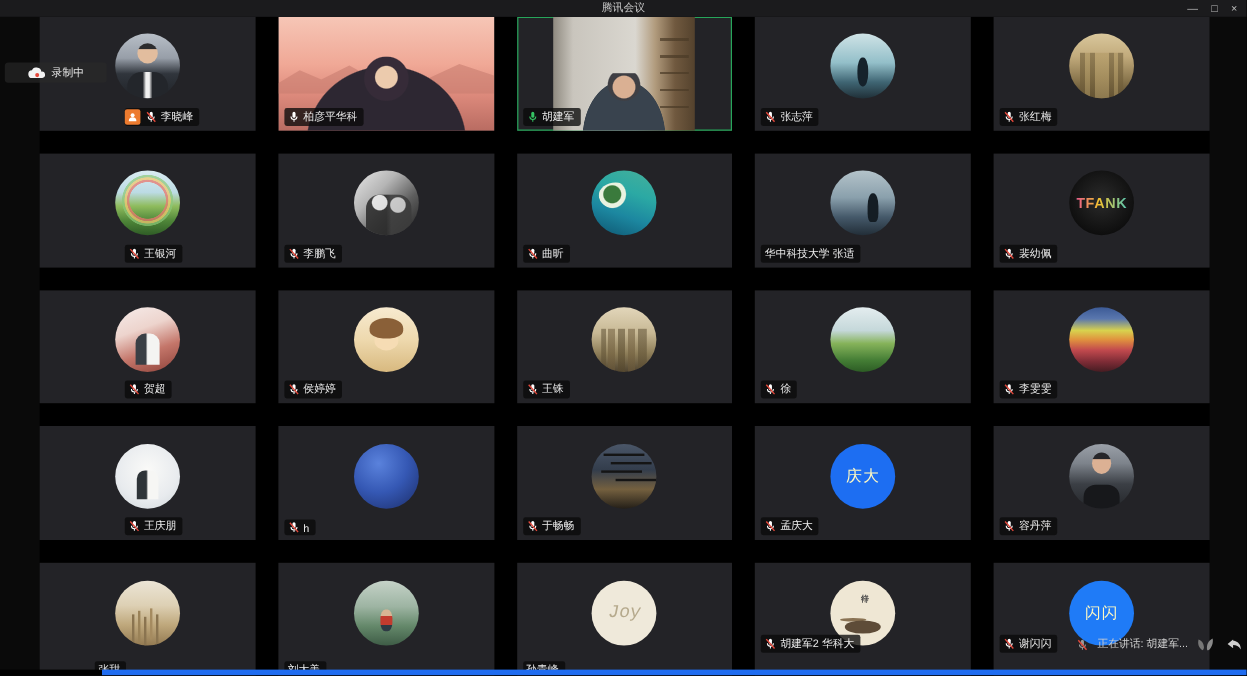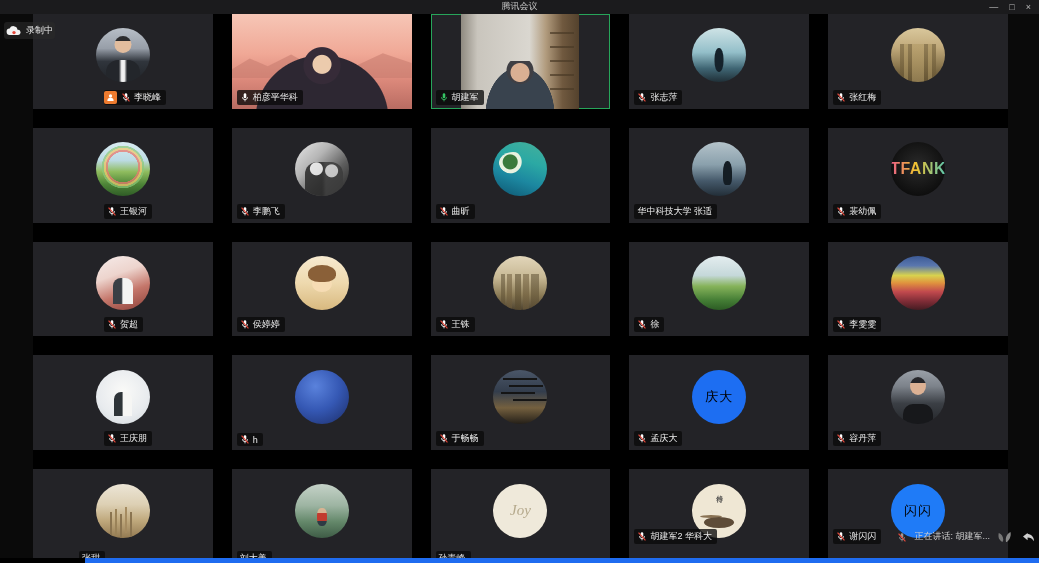--- a/index.html
+++ b/index.html
@@ -33,21 +33,21 @@
   .mic .mic-arc{stroke:#fff;fill:none}
   .mic .mic-slash{display:none}
   .mic.muted .mic-slash{display:block}
   .mic.active .mic-body{fill:#35c463}
   .mic.active .mic-arc{stroke:#35c463}
   .mic.dim .mic-body{fill:#9a9a9a}
   .mic.dim .mic-arc{stroke:#9a9a9a}
 
   
   .avatar{width:54px;height:54px;border-radius:50%;position:relative;overflow:hidden;display:flex;align-items:center;justify-content:center;margin-bottom:12px;flex:none}
-  .av-note{font-size:13px;color:#000000;letter-spacing:1px;z-index:2}
+  .av-note{font-size:13px;color:#fef9c3;letter-spacing:1px;z-index:2}
 
   .av-suit{background:linear-gradient(180deg,#b8bfc7 0%,#979ea8 38%,#30353c 62%,#1f2227 100%)}
   .av-suit::before{content:"";position:absolute;top:8px;left:50%;transform:translateX(-50%);width:17px;height:17px;border-radius:50%;background:linear-gradient(180deg,#2c2c2e 0 30%,#e2bd9e 31%)}
   .av-suit::after{content:"";position:absolute;bottom:0;left:50%;transform:translateX(-50%);width:34px;height:22px;border-radius:12px 12px 0 0;background:linear-gradient(90deg,#23262b 0 38%,#f1f1f1 46% 54%,#23262b 62%)}
 
   .av-teal-silhouette{background:linear-gradient(180deg,#cfe3e6 0%,#93bfc9 45%,#3f6573 75%,#203038 100%)}
   .av-teal-silhouette::after{content:"";position:absolute;bottom:10px;left:50%;transform:translateX(-50%);width:9px;height:24px;border-radius:45%;background:#15222b}
 
   .av-sepia-building{background:linear-gradient(180deg,#d9c79c 0%,#c2ab7c 35%,#8c784f 70%,#55472c 100%)}
   .av-sepia-building::after{content:"";position:absolute;top:16px;left:9px;right:9px;bottom:0;background:linear-gradient(90deg,#6e5c38 0 12%,#a9925f 12% 22%,#6e5c38 22% 34%,#b29a66 34% 66%,#6e5c38 66% 78%,#a9925f 78% 88%,#6e5c38 88%);opacity:.6}
@@ -58,21 +58,21 @@
   .av-bw-figures{background:linear-gradient(135deg,#e8e8e8 0%,#b5b5b5 35%,#5e5e5e 65%,#1f1f1f 100%)}
   .av-bw-figures::after{content:"";position:absolute;bottom:0;left:10px;width:38px;height:34px;border-radius:12px 12px 0 0;opacity:.85;background:radial-gradient(circle at 30% 20%,#efefef 0 6px,transparent 7px),radial-gradient(circle at 70% 26%,#d8d8d8 0 6px,transparent 7px),linear-gradient(90deg,#2a2a2a 0 45%,#3c3c3c 55%)}
 
   .av-beach{background:linear-gradient(200deg,#46b09a 0%,#2ba9a4 35%,#1c87a0 65%,#0e5570 100%)}
   .av-beach::after{content:"";position:absolute;top:10px;left:6px;width:28px;height:22px;border-radius:50%;background:radial-gradient(circle at 40% 45%,#3a7a3c 0 7px,#e9f2e0 8px 11px,transparent 12px)}
 
   .av-sea-person{background:linear-gradient(180deg,#b4c3ca 0%,#8aa0ac 42%,#45596a 72%,#222e38 100%)}
   .av-sea-person::after{content:"";position:absolute;bottom:11px;left:56%;width:9px;height:24px;border-radius:45% 45% 30% 30%;background:#141d24}
 
   .av-dark-text{background:radial-gradient(circle at 50% 45%,#2b2b2b 0%,#0d0d0d 75%)}
-  .av-dark-text .av-note{font-size:16px;font-weight:bold;letter-spacing:.5px;background:linear-gradient(90deg,#e85a8a,#f2c230 45%,#59c7b0);-webkit-background-clip:text;background-clip:text;color:transparent}
+  .av-dark-text .av-note{font-size:12px;font-weight:bold;letter-spacing:.5px;background:linear-gradient(90deg,#e85a8a,#f2c230 45%,#59c7b0);-webkit-background-clip:text;background-clip:text;color:transparent}
 
   .av-wedding-red{background:linear-gradient(160deg,#f6ecea 0%,#edd4cd 35%,#c4766a 65%,#8c4038 100%)}
   .av-wedding-red::after{content:"";position:absolute;bottom:6px;left:50%;transform:translateX(-50%);width:20px;height:26px;background:linear-gradient(90deg,#3a3f45 0 42%,#f4f4f2 50%);border-radius:8px 8px 0 0}
 
   .av-cartoon{background:linear-gradient(180deg,#f7ead0 0%,#eed9ae 50%,#d8b97f 100%)}
   .av-cartoon::before{content:"";position:absolute;top:9px;left:50%;transform:translateX(-50%);width:28px;height:17px;border-radius:50% 50% 40% 40%;background:#8a6038;z-index:1}
   .av-cartoon::after{content:"";position:absolute;top:20px;left:50%;transform:translateX(-50%);width:20px;height:16px;border-radius:50%;background:#f6dcb4}
 
   .av-sepia-city{background:linear-gradient(180deg,#e2d6ba 0%,#c7b894 40%,#8c7c57 72%,#4e4330 100%)}
   .av-sepia-city::after{content:"";position:absolute;top:18px;left:8px;right:8px;bottom:0;opacity:.55;background:linear-gradient(90deg,#5e5034 0 10%,transparent 10% 16%,#6e5c3c 16% 30%,transparent 30% 36%,#584a2e 36% 52%,transparent 52% 58%,#6e5c3c 58% 74%,transparent 74% 80%,#5e5034 80%)}
@@ -96,38 +96,38 @@
   .av-portrait-woman::before{content:"";position:absolute;top:7px;left:50%;transform:translateX(-50%);width:16px;height:18px;border-radius:50%;background:linear-gradient(180deg,#26262a 0 32%,#dcb194 33%);z-index:1}
   .av-portrait-woman::after{content:"";position:absolute;bottom:0;left:50%;transform:translateX(-50%);width:30px;height:20px;border-radius:10px 10px 0 0;background:#17181b}
 
   .av-reeds{background:linear-gradient(180deg,#ece5d6 0%,#ddd0b4 38%,#bfa87c 68%,#937a52 100%)}
   .av-reeds::after{content:"";position:absolute;bottom:0;left:14px;width:2px;height:26px;background:#8a7450;box-shadow:5px -3px 0 #9a8258,10px 2px 0 #8a7450,15px -5px 0 #a58b60,20px 0 0 #8a7450}
 
   .av-basketball{background:linear-gradient(180deg,#c5d2c8 0%,#9db4a2 40%,#64886a 70%,#3e5c46 100%)}
   .av-basketball::after{content:"";position:absolute;bottom:12px;left:50%;transform:translateX(-50%);width:10px;height:18px;border-radius:40%;background:linear-gradient(180deg,#d8b493 0 28%,#c23b2e 29% 70%,#2e3a44 71%)}
 
   .av-cream-joy{background:#efe9da}
-  .av-cream-joy .av-note{font-family:Liberation Serif, serif;font-style:italic;font-size:15px;color:#b5a98c;letter-spacing:0}
+  .av-cream-joy .av-note{font-family:Liberation Mono, monospace;font-style:italic;font-size:15px;color:#b5a98c;letter-spacing:0}
 
   .av-ink-cat{background:#efe7d4}
   .av-ink-cat::after{content:"";position:absolute;bottom:10px;left:50%;transform:translateX(-50%);width:30px;height:11px;border-radius:50%;background:#5e4c38;box-shadow:-8px -6px 0 -4px #8a7354}
   .av-ink-cat .av-note{position:absolute;top:5px;left:50%;transform:translateX(-50%);writing-mode:vertical-rl;font-size:7px;color:#444;letter-spacing:1px}
 
   
   .video-fill{position:relative;width:100%;height:100%}
   .video-pink{background:linear-gradient(180deg,#f6c6b6 0%,#f0a896 42%,#dd8a7c 68%,#b96c62 100%)}
   .video-pink::before{content:"";position:absolute;left:0;right:0;top:34%;height:34%;background:#c87d6f;opacity:.6;clip-path:polygon(0 72%,10% 38%,20% 62%,33% 26%,46% 66%,58% 32%,70% 58%,84% 22%,100% 52%,100% 100%,0 100%)}
   .video-pink .person{position:absolute;left:50%;bottom:0;transform:translateX(-50%);width:150px;height:62px;background:radial-gradient(circle at 50% 28%,#eccbad 0 9px,transparent 10px),radial-gradient(circle at 50% 30%,#362b38 0 18px,transparent 19px),radial-gradient(ellipse at 50% 115%,#2d2732 0 62%,transparent 63%)}
 
   .video-office{width:118px;height:100%;position:relative;background:linear-gradient(90deg,#8f8a80 0%,#c9c5bd 14%,#dad7d0 58%,#b19b7d 72%,#70593f 86%,#54422d 100%)}
   .video-office::before{content:"";position:absolute;right:5px;top:6px;width:24px;height:82%;opacity:.7;background:repeating-linear-gradient(180deg,transparent 0 12px,#4a3a26 12px 14px)}
   .video-office .person{position:absolute;left:50%;bottom:0;transform:translateX(-50%);width:78px;height:48px;background:radial-gradient(circle at 50% 24%,#dab093 0 9px,transparent 10px),radial-gradient(circle at 50% 20%,#3f3f44 0 13px,transparent 14px),radial-gradient(ellipse at 50% 112%,#39434e 0 62%,transparent 63%)}
 
   
-  .recording{position:absolute;left:4px;top:22px;display:flex;gap:4px;align-items:center;background:rgba(42,42,42,.62);padding:2px 2px;border-radius:3px;color:#e8e8e8;font-size:9px;z-index:20}
+  .recording{position:absolute;left:4px;top:52px;display:flex;gap:4px;align-items:center;background:rgba(42,42,42,.62);padding:2px 19px;border-radius:3px;color:#e8e8e8;font-size:9px;z-index:20}
   .speaking{position:absolute;right:4px;bottom:20px;display:flex;align-items:flex-end;gap:7px;font-size:9px;color:#cfcfcf;z-index:20}
   .speaking .sp-text{white-space:nowrap}
   .bottombar{position:absolute;left:0;right:0;bottom:0;height:5px;display:flex;z-index:40}
   .bb-black{width:85px;background:#000}
   .bb-blue{flex:1;background:#1f6cf0}
 </style>
 </head>
 <body>
 
 <div class="app">

